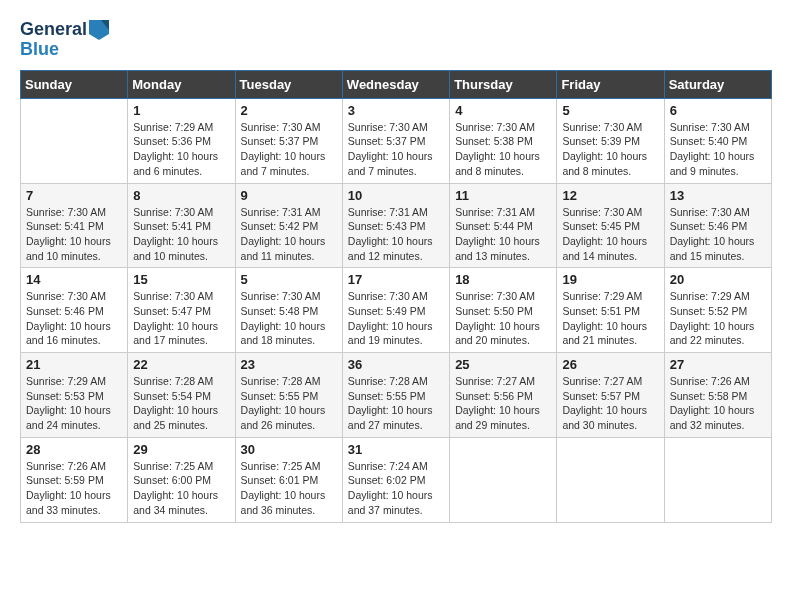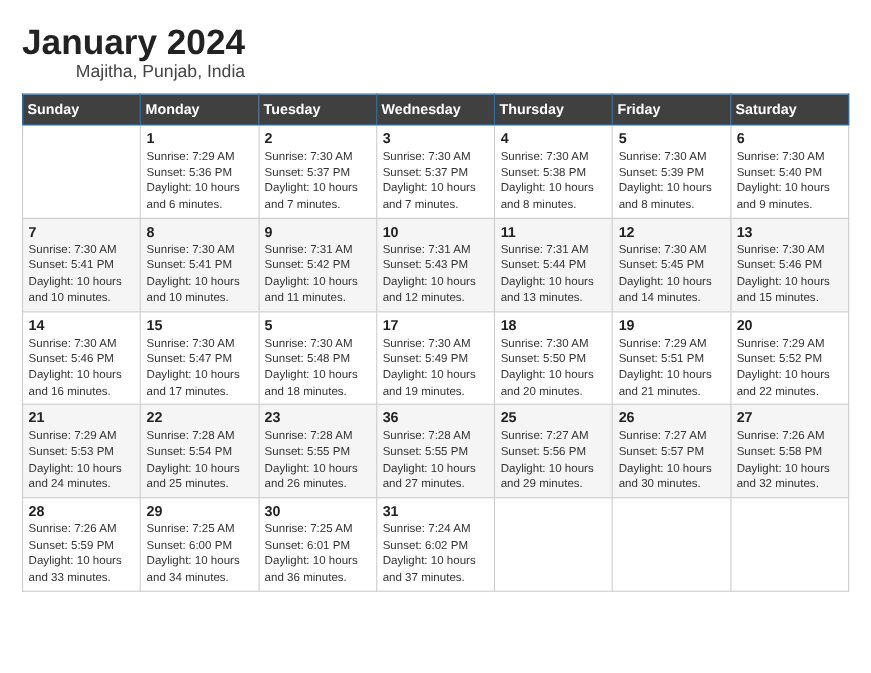--- a/index.html
+++ b/index.html
@@ -74,24 +74,32 @@
       line-height: 1.4;
     }
     .empty-cell {
       background: #f9f9f9;
     }
   </style>
 </head>
 <body>
 
 <div class="header">
-  <div class="title-block">
-    <h1>January 2024</h1>
-    <h2>Majitha, Punjab, India</h2>
+  <div class="logo">
+  <div style="display:flex;flex-direction:column;align-items:flex-start;line-height:1.1;">
+    <div style="display:flex;align-items:center;">
+      <span style="font-size:18px;font-weight:bold;color:#1a3a5c;">General</span>
+      <svg width="20" height="20" viewBox="0 0 20 20" style="margin-left:2px;">
+        <polygon points="0,0 20,0 20,14 10,20 0,14" fill="#2980b9"></polygon>
+        <polygon points="12,0 20,0 20,10" fill="#1a5276"></polygon>
+      </svg>
+    </div>
+    <span style="font-size:18px;font-weight:bold;color:#2980b9;">Blue</span>
   </div>
+</div>
 </div>
 
 <table>
   <thead>
     <tr>
       <th>Sunday</th>
       <th>Monday</th>
       <th>Tuesday</th>
       <th>Wednesday</th>
       <th>Thursday</th>

